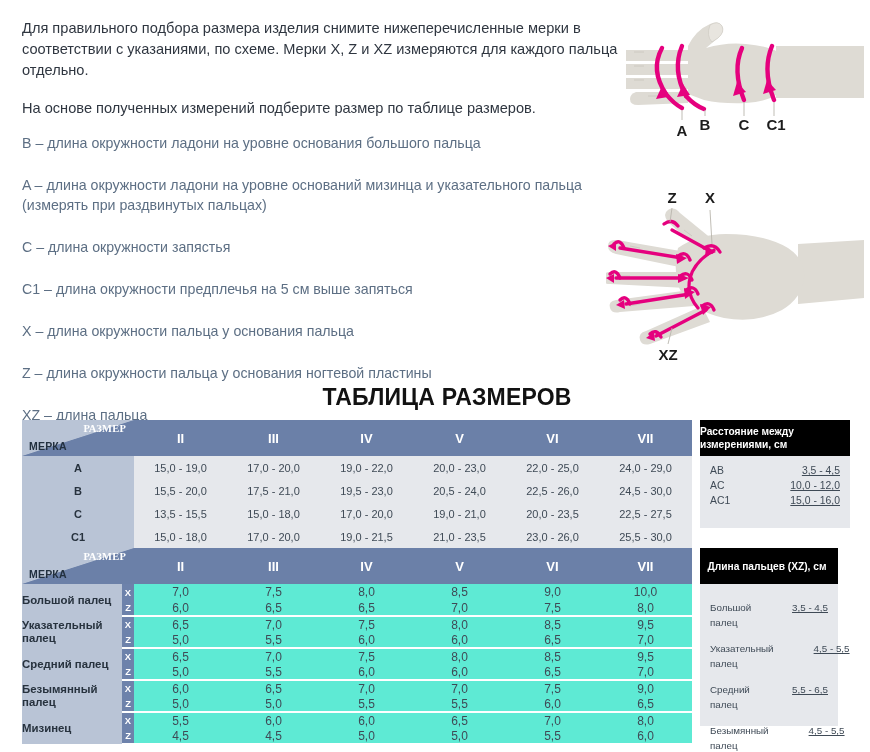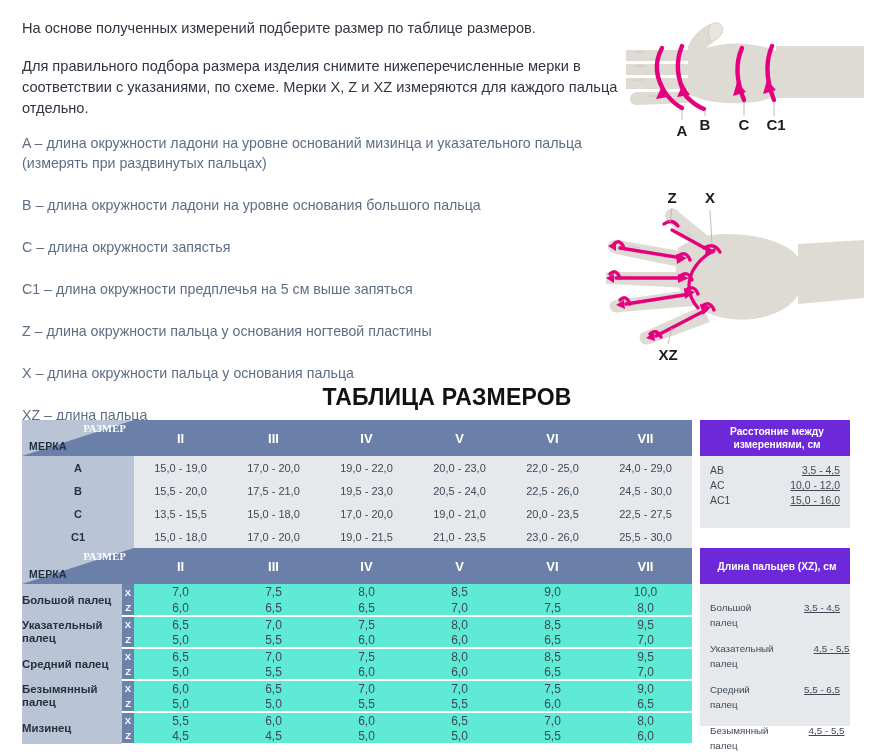--- a/index.html
+++ b/index.html
@@ -160,27 +160,27 @@
   
   #table-distances {
     position: absolute;
     left: 700px;
     top: 420px;
     width: 150px;
     background: #e6e8ec;
     height: 108px;
   }
   .side-hdr {
-    background: #6d28d9;
+    background: #000000;
     color: #ffffff;
     font-weight: bold;
     font-size: 10.2px;
-    text-align: center;
+    text-align: left;
     line-height: 13px;
-    padding: 5px 4px 5px 8px;
+    padding: 5px 4px 5px 0;
     box-sizing: border-box;
     min-height: 36px;
     display: flex;
     align-items: center;
     justify-content: center;
   }
   .side-body { padding: 7px 10px 0 10px; }
   .side-row {
     display: flex;
     justify-content: flex-start;
@@ -228,47 +228,47 @@
     color: #3f4a56;
     border-bottom: 1px solid #ffffff;
   }
   .fdata-cell.last-of-group { border-bottom: 2px solid #ffffff; }
 
   
   #table-finger-lengths {
     position: absolute;
     left: 700px;
     top: 548px;
-    width: 150px;
+    width: 138px;
     background: #e6e8ec;
     height: 178px;
   }
   #table-finger-lengths .side-body { padding: 16px 10px 0 10px; }
   #table-finger-lengths .side-row {
     line-height: 15px;
     margin-bottom: 11px;
     font-size: 9.8px;
   }
   #table-finger-lengths .side-row .sr-key { width: 92px; }
 </style>
 </head>
 <body>
 
 <div id="intro-block">
+  <p class="intro-para">Для правильного подбора размера изделия снимите нижеперечисленные мерки в соответствии с указаниями, по схеме. Мерки X, Z и XZ измеряются для каждого пальца отдельно.</p>
   <p class="intro-para">На основе полученных измерений подберите размер по таблице размеров.</p>
-  <p class="intro-para">Для правильного подбора размера изделия снимите нижеперечисленные мерки в соответствии с указаниями, по схеме. Мерки X, Z и XZ измеряются для каждого пальца отдельно.</p>
 </div>
 
 <div id="definitions-block">
+  <p class="definition-line">B – длина окружности ладони на уровне основания большого пальца</p>
   <p class="definition-line">A – длина окружности ладони на уровне оснований мизинца и указательного пальца (измерять при раздвинутых пальцах)</p>
-  <p class="definition-line">B – длина окружности ладони на уровне основания большого пальца</p>
   <p class="definition-line">C – длина окружности запястья</p>
   <p class="definition-line">C1 – длина окружности предплечья на 5 см выше запяться</p>
+  <p class="definition-line">X – длина окружности пальца у основания пальца</p>
   <p class="definition-line">Z – длина окружности пальца у основания ногтевой пластины</p>
-  <p class="definition-line">X – длина окружности пальца у основания пальца</p>
   <p class="definition-line">XZ – длина пальца</p>
 </div>
 
 <div id="hand-figure-top">
   <svg viewBox="0 0 238 140" width="238" height="140">
     <g>
 
       <path d="M150 38 L238 38 L238 90 L150 90 Z" fill="#dedbd4"></path>
 
       <path d="M62 38 Q70 22 84 16 Q92 12 96 18 Q99 24 92 30 L80 40

